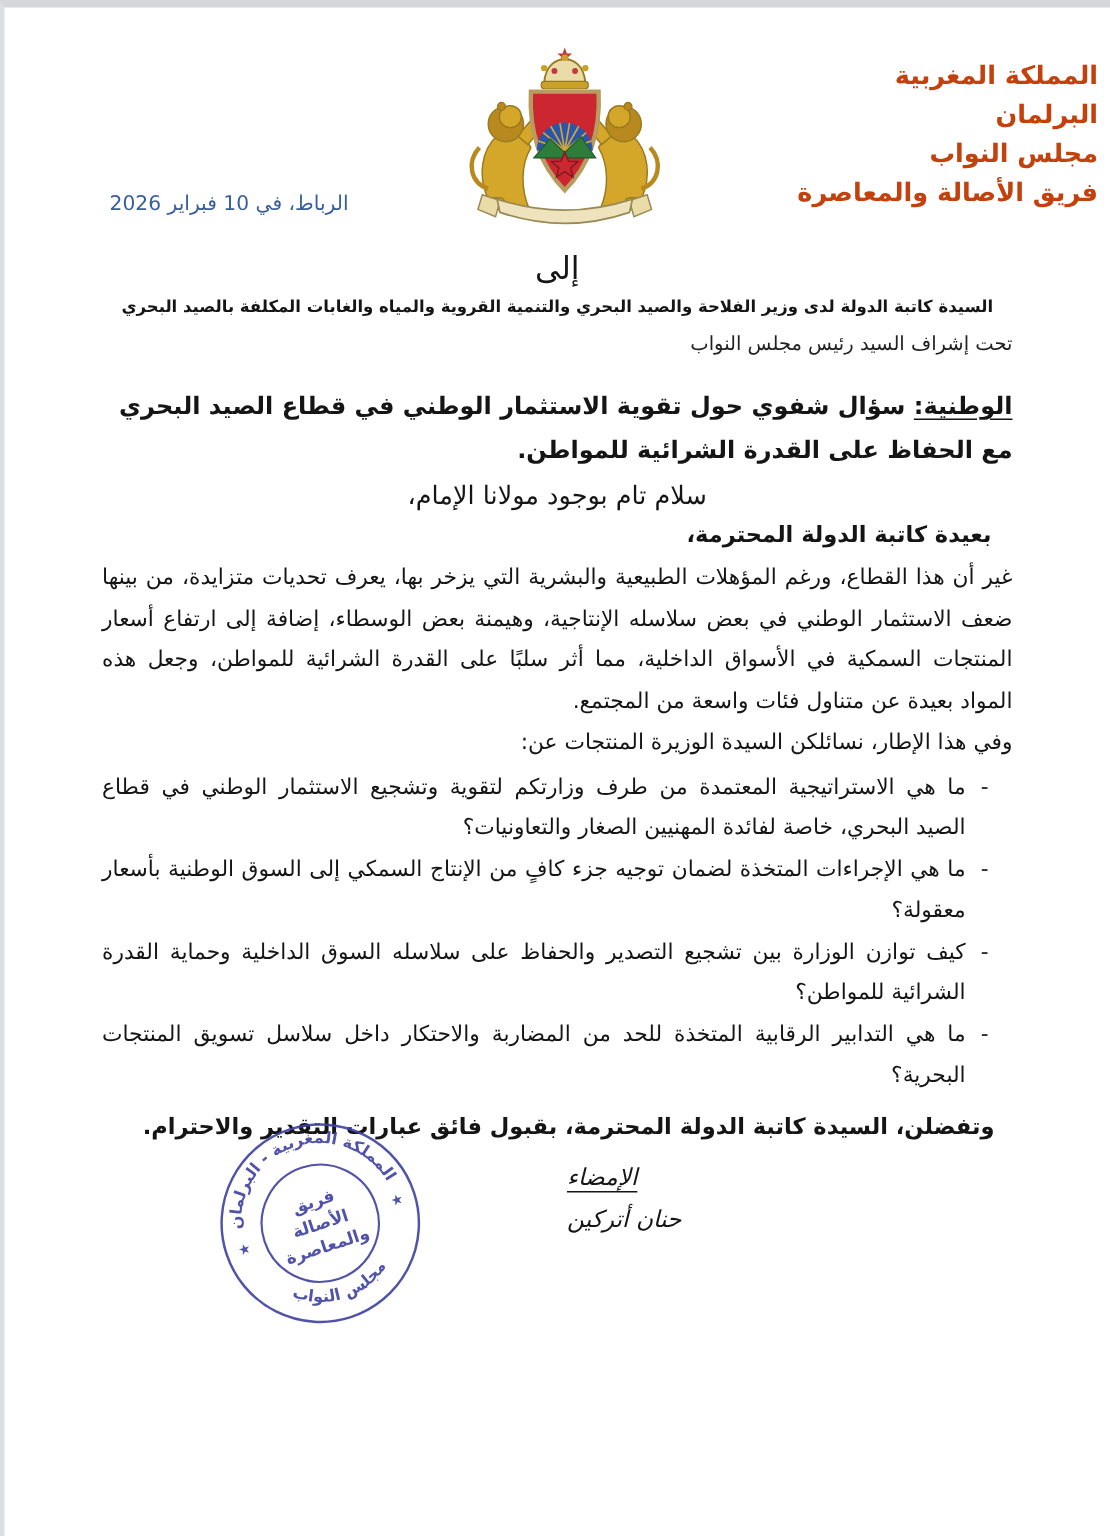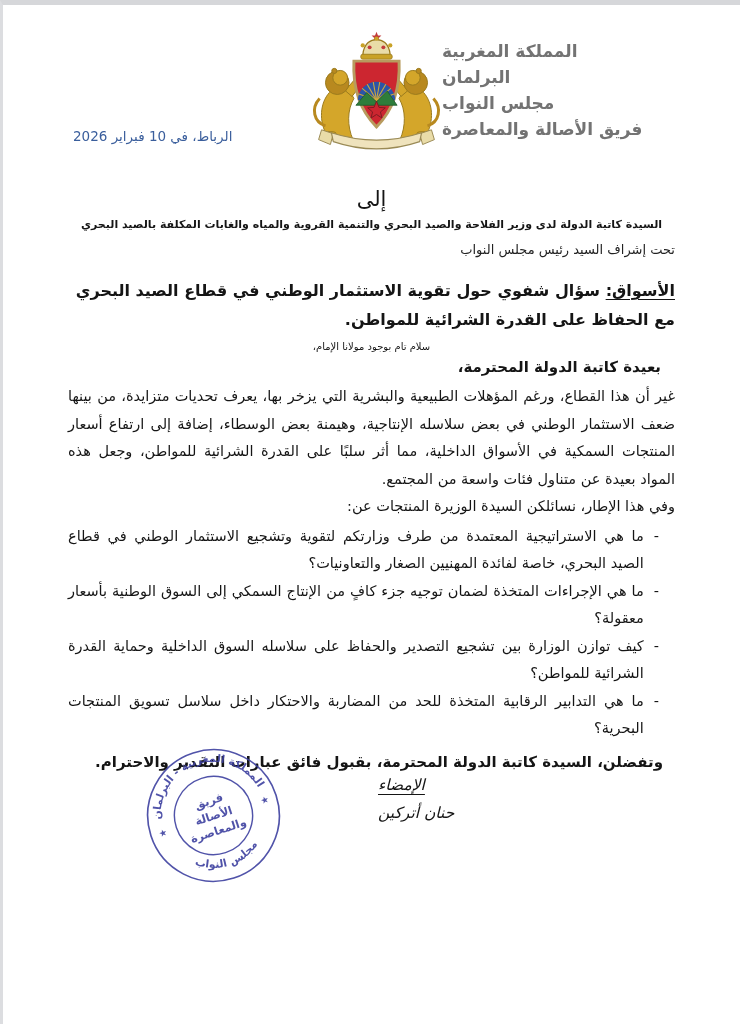--- a/index.html
+++ b/index.html
@@ -13,41 +13,41 @@
     position:relative;
     width:740px; height:1024px;
     background:#ffffff;
     border-top:5px solid #d6d7da;
     border-left:3px solid #dcdde0;
     overflow:hidden;
   }
   
   .header-right {
     position:absolute; top:33px; right:8px; width:290px;
-    text-align:left; font-weight:bold; font-size:17px; line-height:26px;
-    color:#737373;
+    text-align:right; font-weight:bold; font-size:17px; line-height:26px;
+    color:#c2410c;
   }
   .emblem {
     position:absolute; top:26px; left:295px; width:157px; height:124px;
   }
   .date-line {
     position:absolute; top:123px; left:70px;
     font-size:13.5px; color:#3a5e9c; direction:rtl;
   }
   
   .flow {
     position:absolute; top:162px; right:65px; left:65px;
     direction:rtl; text-align:right;
   }
-  .to-label { text-align:center; font-size:21px; margin-bottom:2px;margin-top:20px; }
+  .to-label { text-align:center; font-size:21px; margin-bottom:2px; }
   .recipient { text-align:center; font-weight:bold; font-size:11px; line-height:24px; margin-bottom:5px; }
   .supervision { font-size:13px; margin-bottom:19px; color:#222; }
   .subject { font-weight:bold; font-size:16px; line-height:29px; margin-bottom:7px; }
   .subject .subject-label { text-decoration:underline; text-underline-offset:3px; }
-  .salutation { text-align:center; font-size:10px; margin-bottom:6px; }
+  .salutation { text-align:center; font-size:17px; margin-bottom:6px; }
   .addressee { font-weight:bold; font-size:15px; margin-bottom:7px; padding-right:14px; }
   .para { font-size:14.5px; line-height:27.5px; text-align:justify; text-align-last:right; }
   .intro-line { font-size:14.5px; line-height:27.5px; }
   .q-list { margin-top:2px; padding-right:16px; }
   .q-row { display:flex; gap:10px; font-size:14.5px; line-height:27.5px; }
   .q-row .dash { flex:0 0 auto; }
   .q-row .q-text { text-align:justify; text-align-last:right; }
   .closing { font-weight:bold; font-size:15px; line-height:28px; margin-top:5px; padding-right:12px; }
   
   .signature {
@@ -136,21 +136,21 @@
   </div>
 
   <div class="date-line">الرباط، في 10 فبراير 2026</div>
 
   <div class="flow">
     <div class="to-label">إلى</div>
     <div class="recipient">السيدة كاتبة الدولة لدى وزير الفلاحة والصيد البحري والتنمية القروية والمياه والغابات المكلفة بالصيد البحري</div>
     <div class="supervision">تحت إشراف السيد رئيس مجلس النواب</div>
 
     <div class="subject">
-      <span class="subject-label">الأسواق:</span>
+      <span class="subject-label">الوطنية:</span>
       <span>سؤال شفوي حول تقوية الاستثمار الوطني في قطاع الصيد البحري مع الحفاظ على القدرة الشرائية للمواطن.</span>
     </div>
 
     <div class="salutation">سلام تام بوجود مولانا الإمام،</div>
     <div class="addressee">بعيدة كاتبة الدولة المحترمة،</div>
 
     <p class="para">غير أن هذا القطاع، ورغم المؤهلات الطبيعية والبشرية التي يزخر بها، يعرف تحديات متزايدة، من بينها ضعف الاستثمار الوطني في بعض سلاسله الإنتاجية، وهيمنة بعض الوسطاء، إضافة إلى ارتفاع أسعار المنتجات السمكية في الأسواق الداخلية، مما أثر سلبًا على القدرة الشرائية للمواطن، وجعل هذه المواد بعيدة عن متناول فئات واسعة من المجتمع.</p>
     <div class="intro-line">وفي هذا الإطار، نسائلكن السيدة الوزيرة المنتجات عن:</div>
 
     <div class="q-list">

